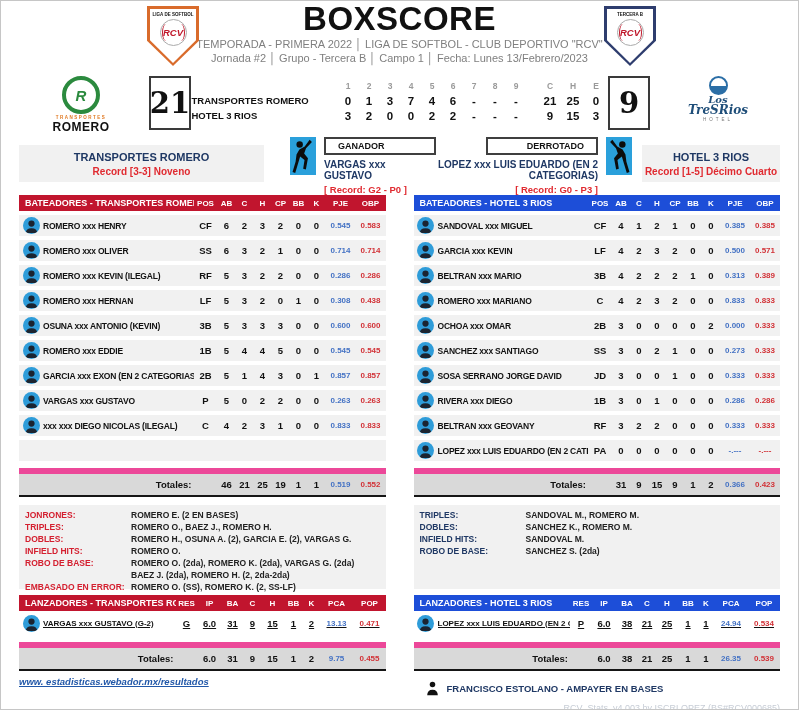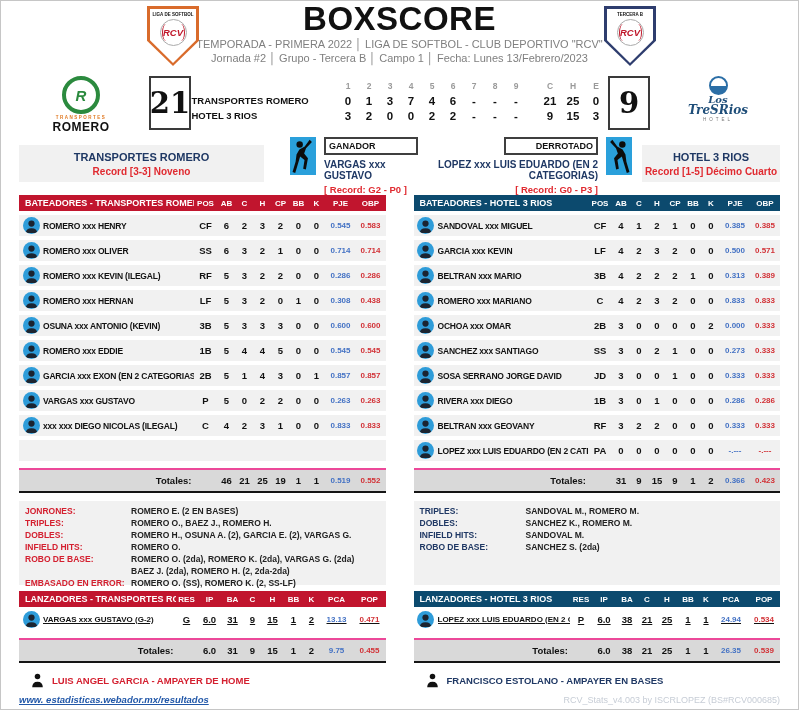--- a/index.html
+++ b/index.html
@@ -47,43 +47,43 @@
   .team-card{background:#f1f1f1;text-align:center;padding:6px 0 5px;margin-top:10px;}
   .tc-l{width:245px;flex-shrink:0;}
   .tc-r{width:138px;margin-left:10px;flex-shrink:0;}
   .tc-name{color:#1f3864;font-weight:bold;font-size:11px;}
   .tc-rec{color:#e02a30;font-weight:bold;font-size:10px;margin-top:3px;}
   .picon{width:26px;height:38px;background:#2aa0db;margin-top:2px;flex-shrink:0;}
   .picon svg{width:100%;height:100%;}
   .ic-wl{margin-left:26px;}
   .ic-ll{margin-left:8px;}
   .wl{margin-left:8px;margin-top:2px;}
-  .wl-box{width:84px;border:2px solid #3f3f3f;font-size:9px;font-weight:bold;padding:2px 3px;background:#fff;}
+  .wl-box{width:84px;border:2px solid #3f3f3f;font-size:9px;font-weight:bold;padding:2px 12px;background:#fff;}
   .wl-name{color:#1f3864;font-size:10px;font-weight:bold;margin-top:4px;}
   .wl-rec{color:#e02a30;font-size:9.5px;font-weight:bold;margin-top:3px;}
   .ll{margin-left:auto;text-align:right;margin-top:2px;}
   .ll .wl-box{margin-left:auto;text-align:right;}
   
   .main{display:flex;gap:28px;padding:4px 18px 0;}
   .col{flex:1;min-width:0;}
   .t-head{display:flex;align-items:center;height:16px;color:#fff;}
-  .red{background:#c1152e;} .navy{background:#0c4a6e;}
+  .red{background:#c1152e;} .navy{background:#1d4ed8;}
   .th-title{flex:1;font-size:9px;font-weight:bold;padding-left:6px;white-space:nowrap;overflow:hidden;}
   .thc{font-size:8px;font-weight:bold;text-align:center;flex-shrink:0;}
   .wPos{width:24px;} .wS{width:18px;} .wV{width:30px;}
   .wRes{width:22px;} .wIp{width:24px;} .wBa{width:22px;} .wC{width:18px;} .wH{width:22px;}
   .wBb{width:20px;} .wK{width:16px;} .wPca{width:34px;} .wPop{width:32px;}
   .b-row{display:flex;align-items:center;height:21px;background:#f1f1f1;margin-top:4px;}
   .av{width:24px;display:flex;justify-content:center;flex-shrink:0;}
   .av-c{width:17px;height:17px;border-radius:50%;background:#2e9cd9;overflow:hidden;display:block;}
   .b-name{flex:1;font-weight:bold;font-size:8.5px;letter-spacing:-.2px;white-space:nowrap;overflow:hidden;padding-right:2px;}
   .cell{text-align:center;font-weight:bold;font-size:9.5px;flex-shrink:0;}
   .v-blue{color:#4472c4;font-size:8px;}
   .v-red{color:#d23237;font-size:8px;}
-  .t-tot{display:flex;align-items:center;height:21px;background:#d9d9d9;border-top:2px solid #ec4899;border-bottom:2px solid #151515;margin-top:7px;}
+  .t-tot{display:flex;align-items:center;height:21px;background:#d9d9d9;border-top:6px solid #ec4899;border-bottom:2px solid #151515;margin-top:7px;}
   .tot-label{flex:1;text-align:right;font-size:9.5px;font-weight:bold;padding-right:2px;}
   .p-row{display:flex;align-items:center;height:24px;margin-top:0;text-decoration:underline;}
   .p-name{flex:1;font-weight:bold;font-size:8px;white-space:nowrap;overflow:hidden;padding-right:2px;}
   
   .notes{margin-top:8px;height:84px;background:#f1f1f1;padding:4px 6px;box-sizing:border-box;}
   .nl{display:flex;font-size:8.5px;line-height:12px;}
   .nl-label{width:106px;font-weight:bold;flex-shrink:0;}
   .notes-red .nl-label{color:#d42030;}
   .notes-navy .nl-label{color:#1f3864;}
   .nl-val{font-weight:bold;color:#222;white-space:pre-line;}
@@ -517,29 +517,20 @@
         <span class="cell wIp">6.0</span>
         <span class="cell wBa">31</span>
         <span class="cell wC">9</span>
         <span class="cell wH">15</span>
         <span class="cell wBb">1</span>
         <span class="cell wK">2</span>
         <span class="cell wPca v-blue">9.75</span>
         <span class="cell wPop v-red">0.455</span>
       </div>
 
-      <div class="ump">
-        <span class="ump-ic">
-          <svg viewBox="0 0 16 18" xmlns="http://www.w3.org/2000/svg" fill="#111">
-              <circle cx="8" cy="4.6" r="3.4"></circle>
-              <path d="M1.5 18 q0-7 6.5-7 q6.5 0 6.5 7 z"></path>
-            </svg>
-        </span>
-        <span class="ump-name ump-red">LUIS ANGEL GARCIA - AMPAYER DE HOME</span>
-      </div>
       <a class="f-link">www. estadisticas.webador.mx/resultados</a>
       
     </div>
 
     <div class="col">
       <div class="t-head navy">
         <span class="th-title">BATEADORES - HOTEL 3 RIOS</span>
         <span class="thc wPos">POS</span>
         <span class="thc wS">AB</span>
         <span class="thc wS">C</span>

